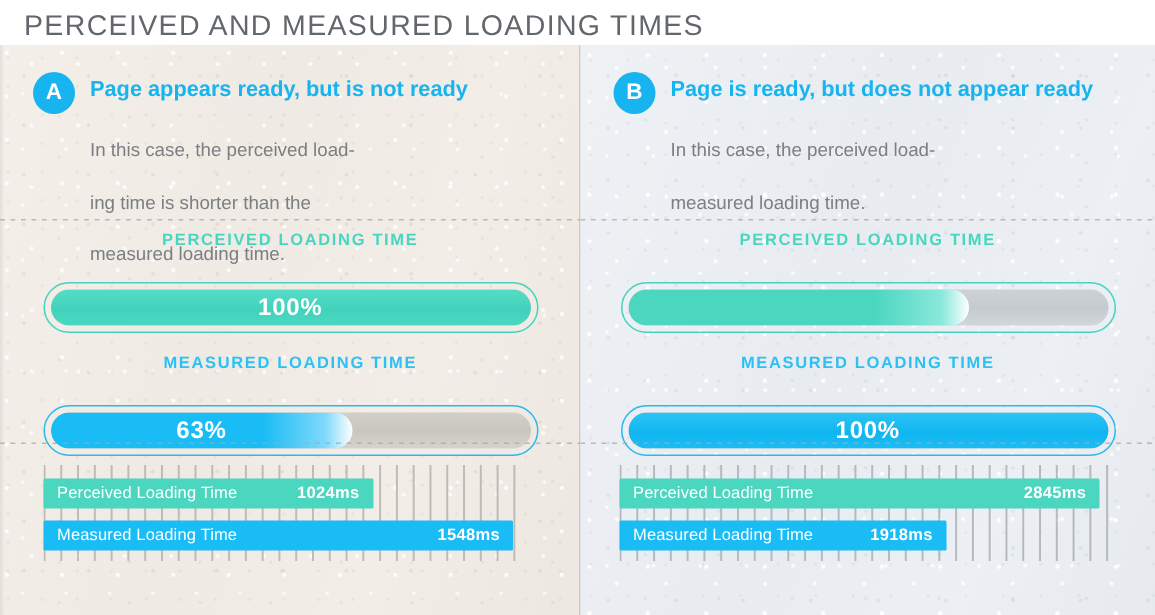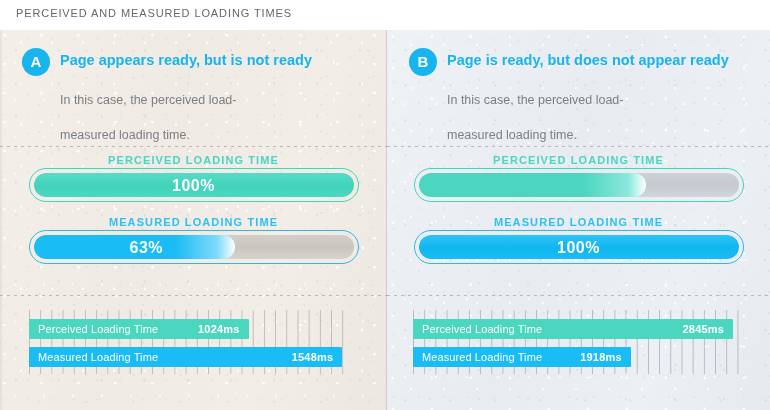--- a/index.html
+++ b/index.html
@@ -25,21 +25,21 @@
     position: absolute;
     left: 0; top: 0;
     width: 770px;
     height: 30px;
     background: #ffffff;
   }
   .title-text {
     position: absolute;
     left: 16px;
     top: 7px;
-    font-size: 11px;
+    font-size: 19px;
     letter-spacing: 0.9px;
     color: #63676b;
     font-weight: 400;
     white-space: nowrap;
   }
 
   
   .panel {
     position: absolute;
     top: 30px;
@@ -153,21 +153,21 @@
     font-size: 11px;
     letter-spacing: 1.1px;
     font-weight: bold;
     white-space: nowrap;
   }
   .prog-label.teal { color: #49d6c0; }
   .prog-label.blue { color: #2dc0f5; }
 
   .prog-outer {
     position: relative;
-    margin: 2px auto 0 auto;
+    margin: 22px auto 0 auto;
     width: 330px;
     height: 34px;
     border-radius: 17px;
     background: transparent;
     padding: 4px;
   }
   .prog-outer.teal { border: 1.5px solid #46d3bd; }
   .prog-outer.blue { border: 1.5px solid #29b9ef; }
 
   .prog-track {
@@ -276,20 +276,21 @@
   </div>
 
   <div class="panel panel-a">
     <div class="panel-edge-left"></div>
 
     <div class="hdr">
       <div class="badge">A</div>
       <div class="hdr-title">Page appears ready, but is not ready</div>
       <div class="hdr-body">
         <span>In this case, the perceived load-</span>
+        <span>ing time is shorter than the</span>
         <span>measured loading time.</span>
       </div>
     </div>
 
     <div class="divider d1"></div>
 
     <div class="prog-section">
       <div class="prog-label teal">PERCEIVED LOADING TIME</div>
       <div class="prog-outer teal">
         <div class="prog-track">
@@ -297,21 +298,21 @@
           <div class="prog-pct" id="a-p-pct" style="left: 0px; width: 100%;">100%</div>
         </div>
       </div>
 
       <div class="gap"></div>
 
       <div class="prog-label blue">MEASURED LOADING TIME</div>
       <div class="prog-outer blue">
         <div class="prog-track">
           <div class="prog-fill blue" id="a-m-fill" style="width: 63%;"></div>
-          <div class="prog-pct" id="a-m-pct" style="left: 12px; width: 63%;">63%</div>
+          <div class="prog-pct" id="a-m-pct" style="left: 0px; width: 63%;">63%</div>
         </div>
       </div>
     </div>
 
     <div class="divider d2"></div>
 
     <div class="tl-section" style="left:29px; width:323px;">
       <div class="tl-grid" style="left:0; width:323px;"></div>
       <div class="tl-bar teal" id="a-tl-0" style="top: 9px; width: 68%;">
         <span class="tl-bar-name">Perceived Loading Time</span>

